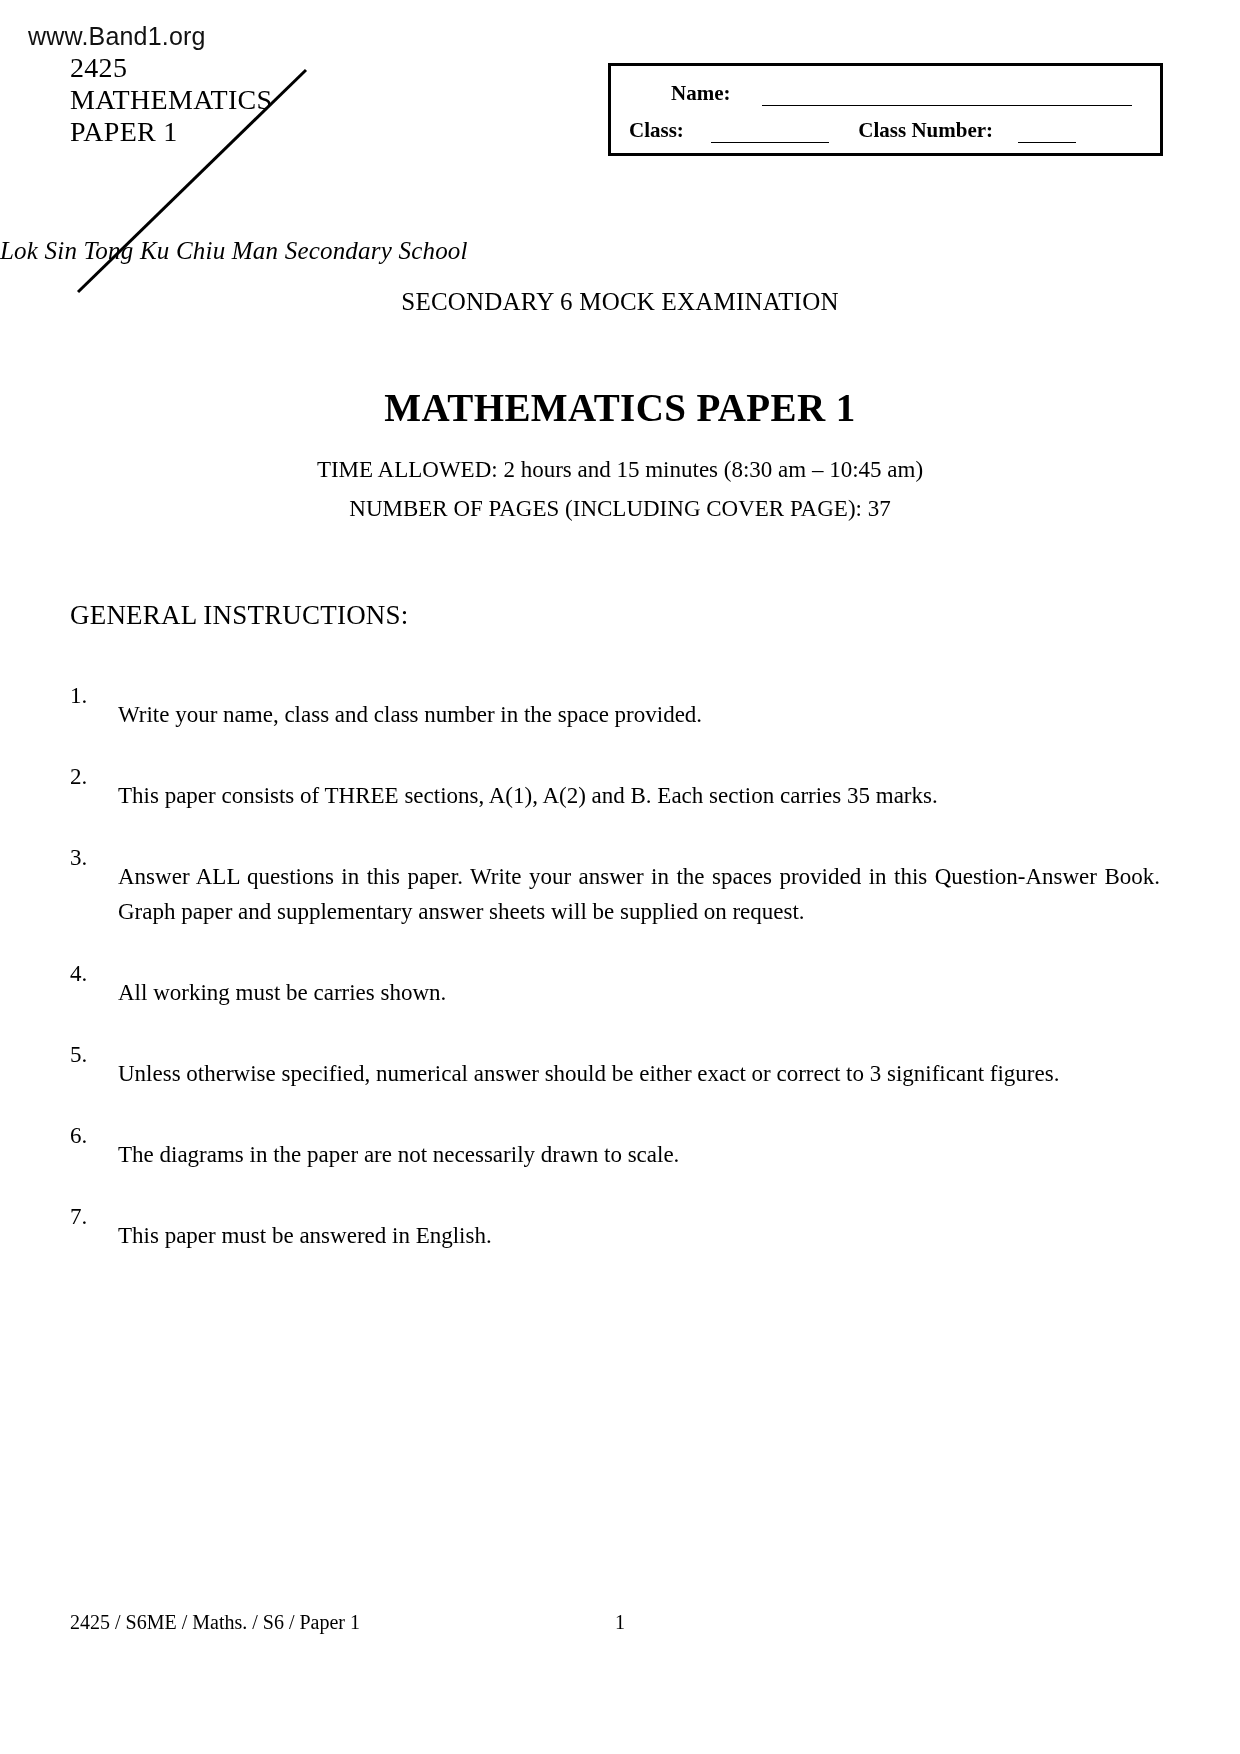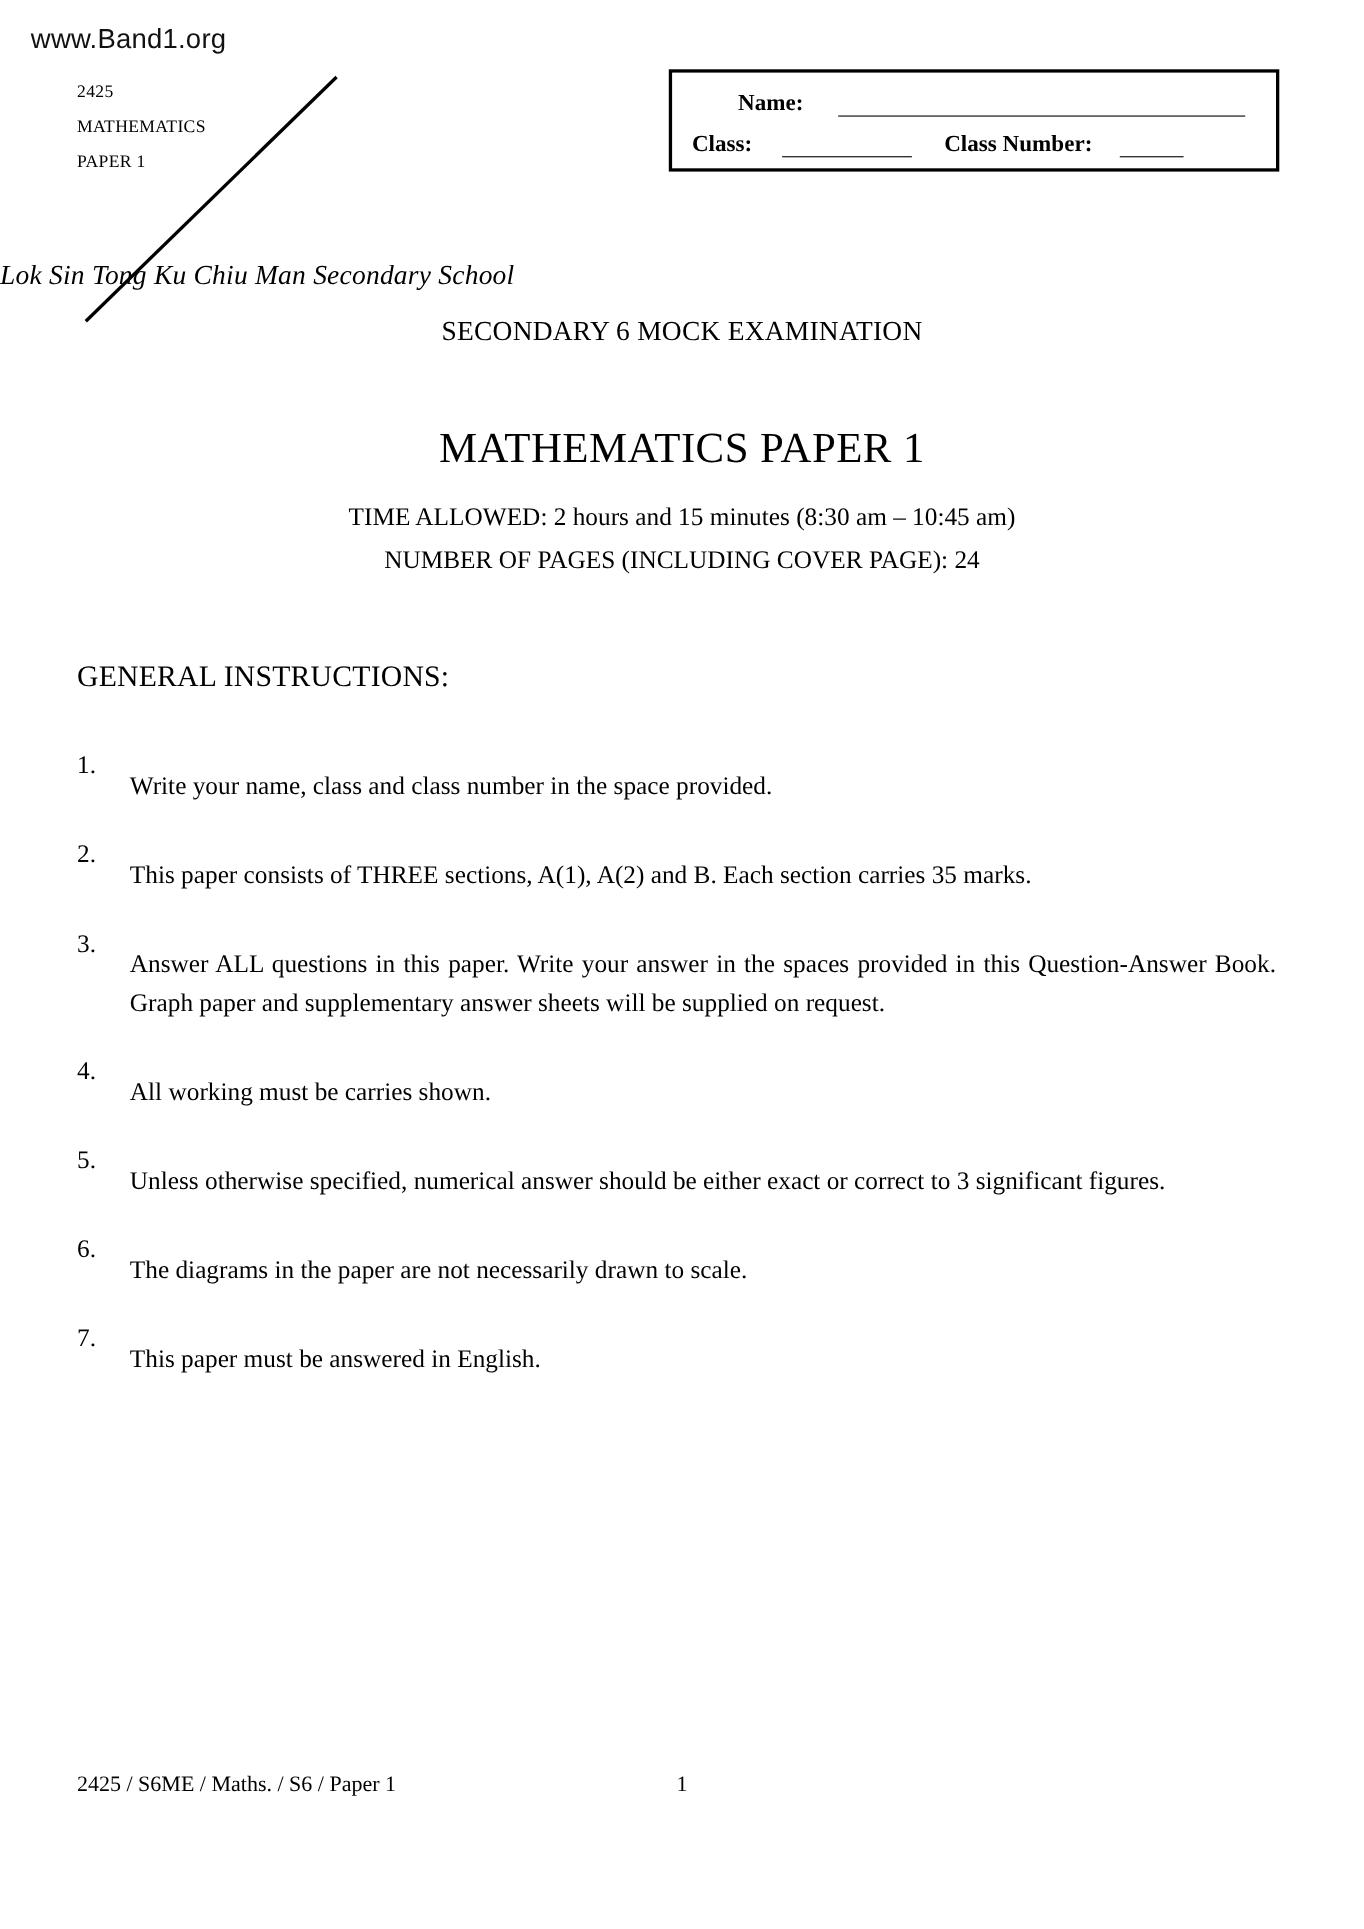--- a/index.html
+++ b/index.html
@@ -29,22 +29,22 @@
     font-family: "Liberation Sans", sans-serif;
     font-size: 25px;
     letter-spacing: 0.2px;
     color: #111;
   }
 
   
   .code-block {
     position: absolute;
     left: 70px;
-    top: 68px;
-    font-size: 16px;
+    top: 52px;
+    font-size: 28px;
     line-height: 32px;
     letter-spacing: 0.3px;
   }
 
   
   .slash {
     position: absolute;
     left: 70px;
     top: 60px;
     width: 260px;
@@ -99,21 +99,21 @@
     font-size: 25px;
     letter-spacing: 0.2px;
   }
   .paper-title {
     position: absolute;
     top: 385px;
     left: 0;
     width: 1240px;
     text-align: center;
     font-size: 39px;
-    font-weight: normal;
+    font-weight: bold;
     letter-spacing: 0.4px;
   }
   .time-allowed {
     position: absolute;
     top: 457px;
     left: 0;
     width: 1240px;
     text-align: center;
     font-size: 23px;
   }
@@ -204,21 +204,21 @@
       <span class="id-line" style="width: 118px; margin-left: 22px;"></span>
       <span class="lbl" style="margin-left: 24px;">Class Number:</span>
       <span class="id-line" style="width: 58px; margin-left: 20px;"></span>
     </div>
   </div>
 
   <div class="school">Lok Sin Tong Ku Chiu Man Secondary School</div>
   <div class="exam">SECONDARY 6 MOCK EXAMINATION</div>
   <div class="paper-title">MATHEMATICS PAPER 1</div>
   <div class="time-allowed">TIME ALLOWED: 2 hours and 15 minutes (8:30 am – 10:45 am)</div>
-  <div class="num-pages">NUMBER OF PAGES (INCLUDING COVER PAGE): 24</div>
+  <div class="num-pages">NUMBER OF PAGES (INCLUDING COVER PAGE): 37</div>
 
   <div class="gen-instr">GENERAL INSTRUCTIONS:</div>
 
   <div class="instr-list">
     <div class="instr-item no-justify">
       <div class="instr-num">1.</div>
       <div class="instr-text">Write your name, class and class number in the space provided.</div>
     </div>
     <div class="instr-item no-justify">
       <div class="instr-num">2.</div>

